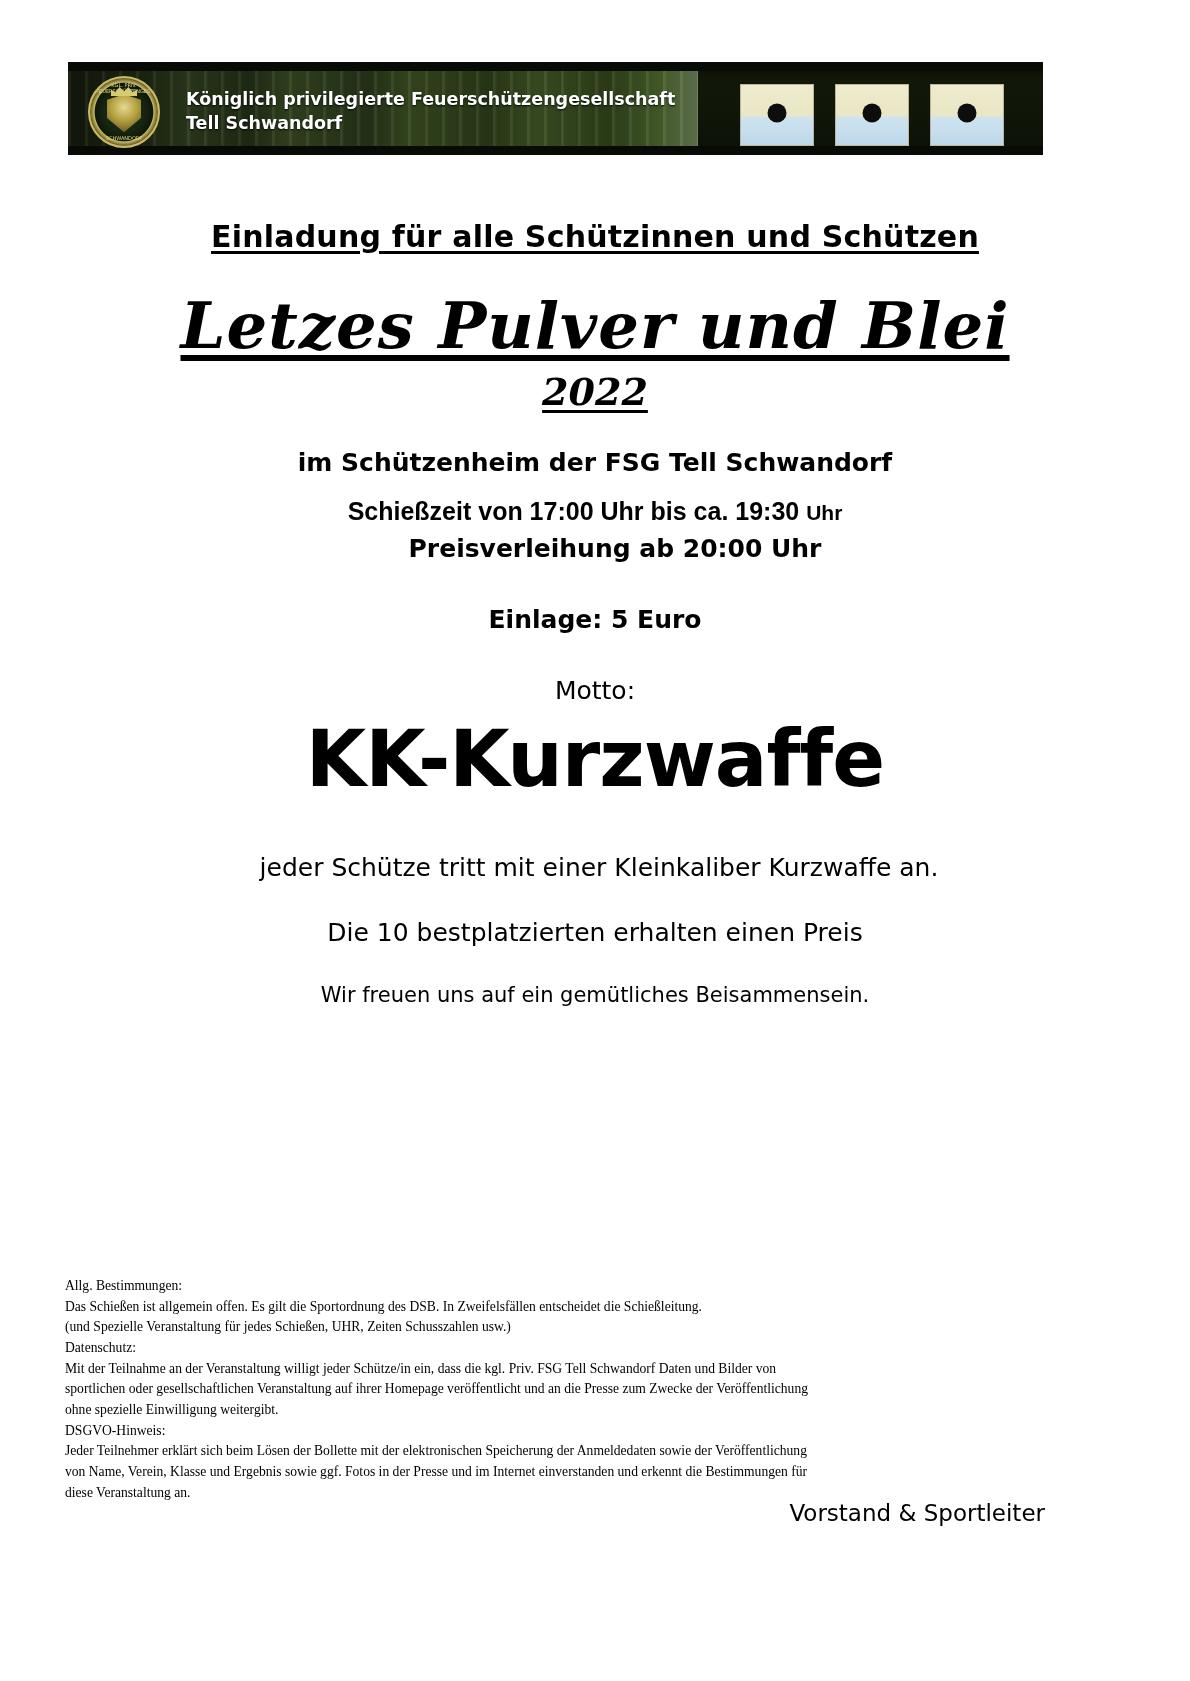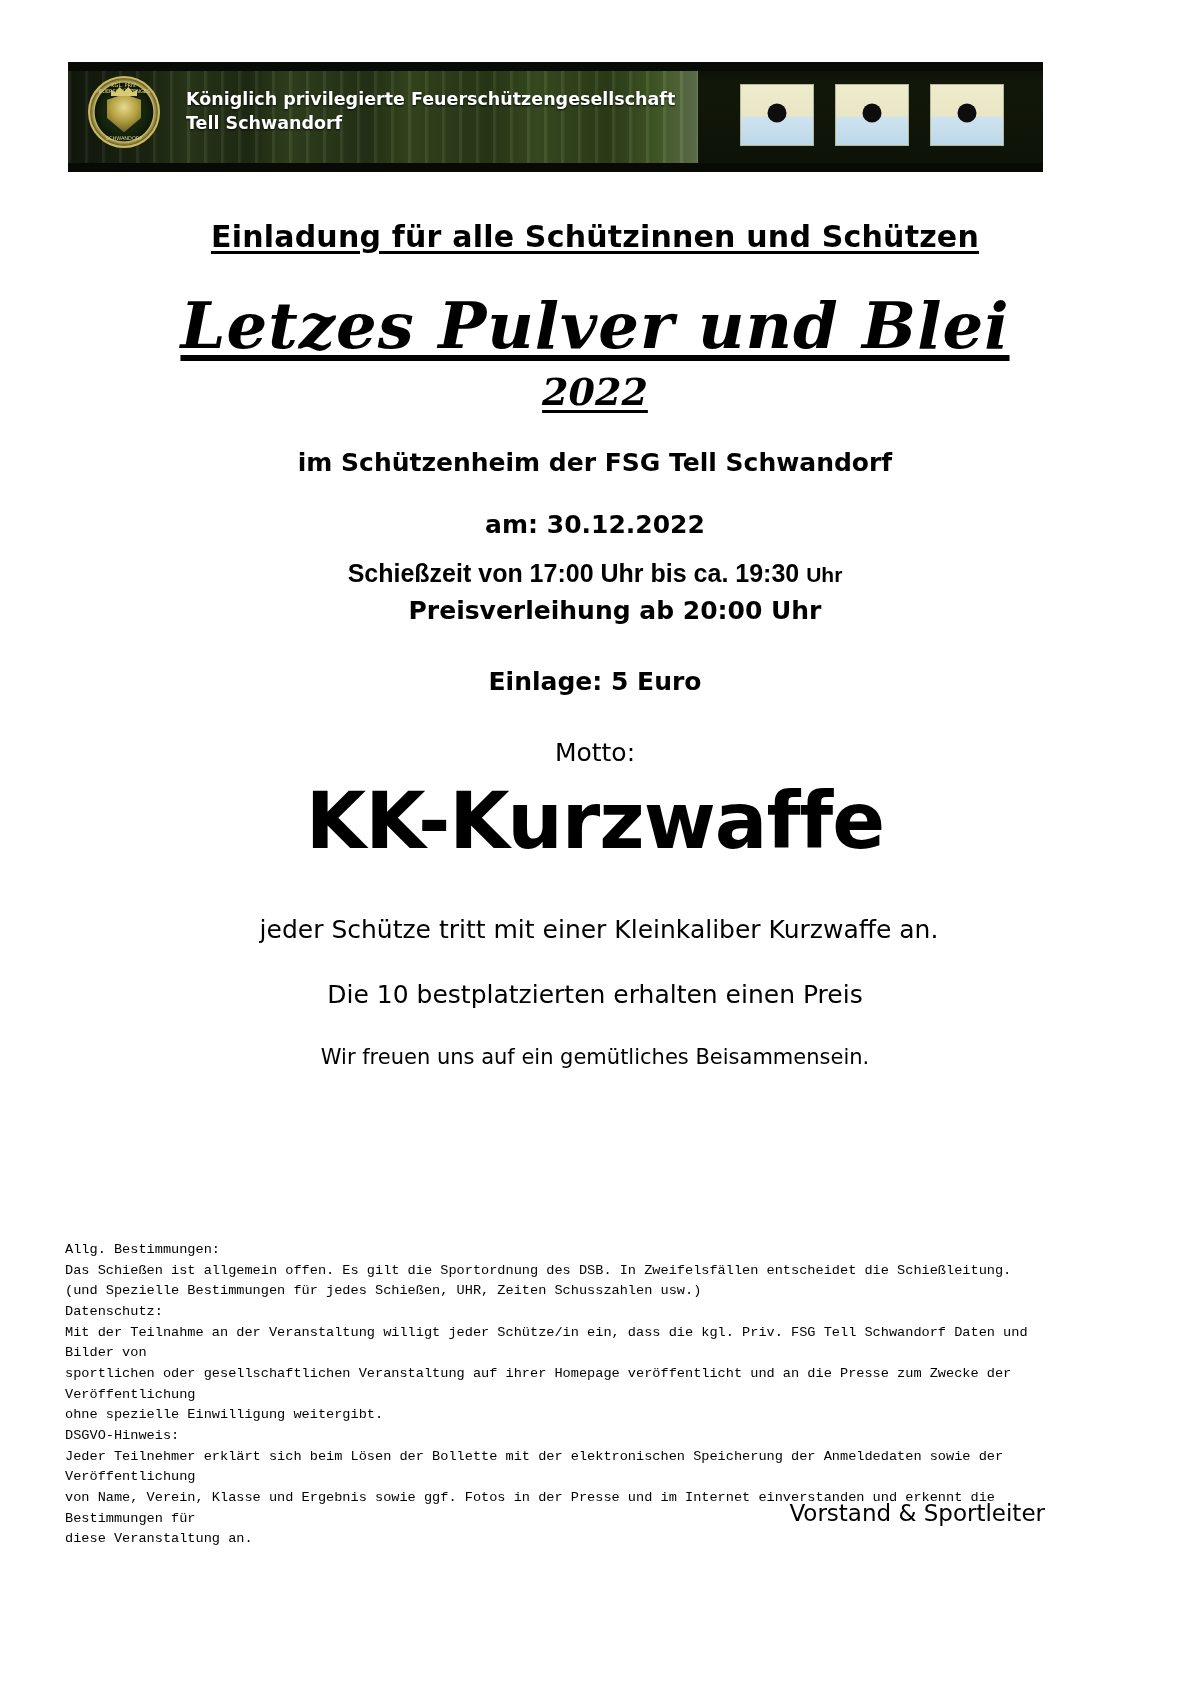--- a/index.html
+++ b/index.html
@@ -15,21 +15,21 @@
     color: #000000;
     overflow: hidden;
   }
 
   
   .banner {
     position: absolute;
     left: 68px;
     top: 62px;
     width: 975px;
-    height: 110px;
+    height: 93px;
     overflow: hidden;
     background: #0c0f07;
   }
   .banner-bg {
     position: absolute;
     inset: 0;
     background:
       linear-gradient(90deg,
         #12190c 0px, #1d2712 80px,
         #2b3a1b 120px, #202c14 180px,
@@ -248,24 +248,24 @@
   .closing-line {
     margin-top: 36px;
     font-family: "DejaVu Sans", sans-serif;
     font-size: 21px;
   }
 
   
   .fineprint {
     position: absolute;
     left: 65px;
-    top: 1240px;
+    top: 1276px;
     width: 980px;
     text-align: left;
-    font-family: Liberation Mono, monospace;
+    font-family: Liberation Serif, serif;
     font-size: 13.6px;
     line-height: 1.52;
   }
   .fineprint p { margin: 0; }
   .sign {
     position: absolute;
     right: 145px;
     top: 1500px;
     font-family: "DejaVu Sans", sans-serif;
     font-size: 23px;
@@ -300,40 +300,39 @@
     <div>Tell Schwandorf</div>
   </div>
 </div>
 
 <div class="sheet">
   <div class="invite-line">Einladung für alle Schützinnen und Schützen</div>
   <div class="event-title">Letzes Pulver und Blei</div>
   <div class="event-year">2022</div>
   <div class="venue">im Schützenheim der FSG Tell Schwandorf</div>
 
-  <div class="date-line">am: 30.12.2022</div>
   <div class="time-line">
     <span>Schießzeit von 17:00 Uhr bis ca. 19:30 </span><span class="small">Uhr</span>
   </div>
   <div class="award-line">Preisverleihung ab 20:00 Uhr</div>
 
   <div class="fee-line">Einlage: 5 Euro</div>
 
   <div class="motto-label">Motto:</div>
   <div class="motto-value">KK-Kurzwaffe</div>
 
   <div class="rule-line">jeder Schütze tritt mit einer Kleinkaliber Kurzwaffe an.</div>
   <div class="prize-line">Die 10 bestplatzierten erhalten einen Preis</div>
   <div class="closing-line">Wir freuen uns auf ein gemütliches Beisammensein.</div>
 </div>
 
 <div class="fineprint">
   <p>Allg. Bestimmungen:</p>
   <p>Das Schießen ist allgemein offen. Es gilt die Sportordnung des DSB. In Zweifelsfällen entscheidet die Schießleitung.</p>
-  <p>(und Spezielle Bestimmungen für jedes Schießen, UHR, Zeiten Schusszahlen usw.)</p>
+  <p>(und Spezielle Veranstaltung für jedes Schießen, UHR, Zeiten Schusszahlen usw.)</p>
   <p>Datenschutz:</p>
   <p>Mit der Teilnahme an der Veranstaltung willigt jeder Schütze/in ein, dass die kgl. Priv. FSG Tell Schwandorf  Daten und Bilder von</p>
   <p>sportlichen oder gesellschaftlichen Veranstaltung auf ihrer Homepage veröffentlicht und an die Presse zum Zwecke der Veröffentlichung</p>
   <p>ohne spezielle Einwilligung weitergibt.</p>
   <p>DSGVO-Hinweis:</p>
   <p>Jeder Teilnehmer erklärt sich beim Lösen der Bollette mit der elektronischen Speicherung der Anmeldedaten sowie der Veröffentlichung</p>
   <p>von Name, Verein, Klasse und Ergebnis sowie ggf. Fotos in der Presse und im Internet einverstanden und erkennt die Bestimmungen für</p>
   <p>diese Veranstaltung an.</p>
 </div>
 

